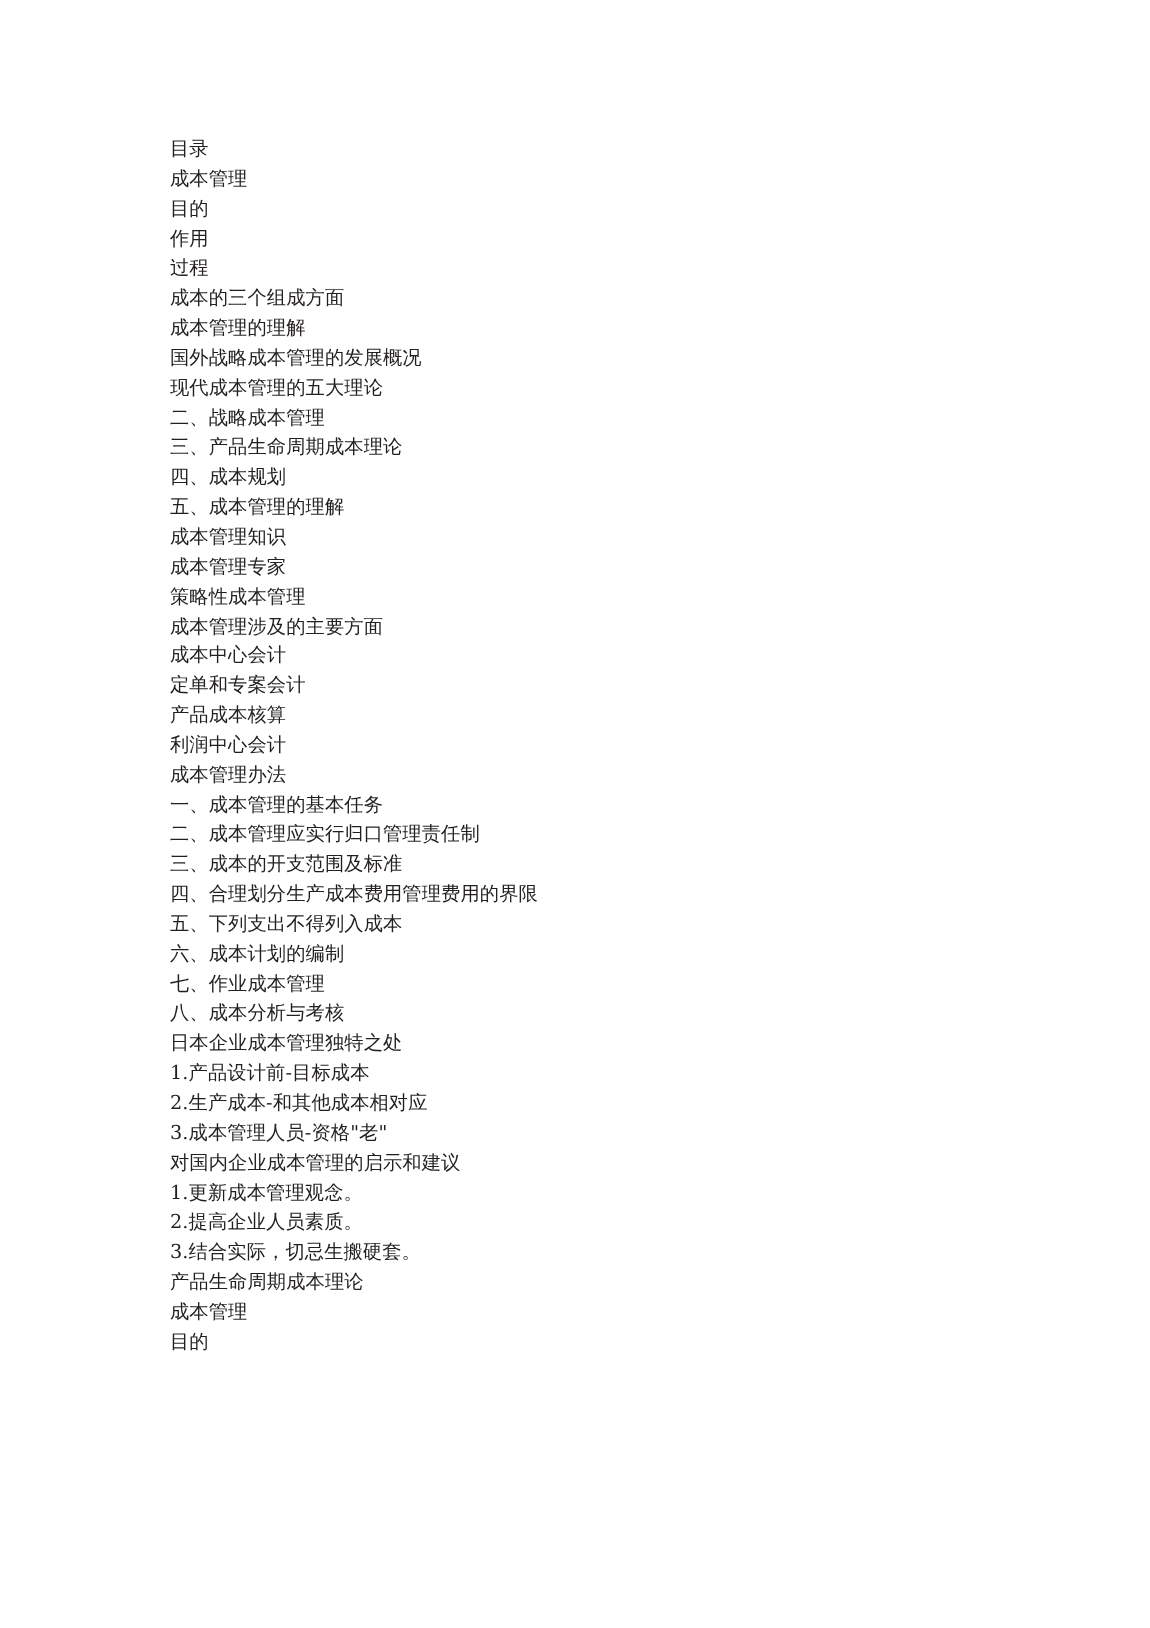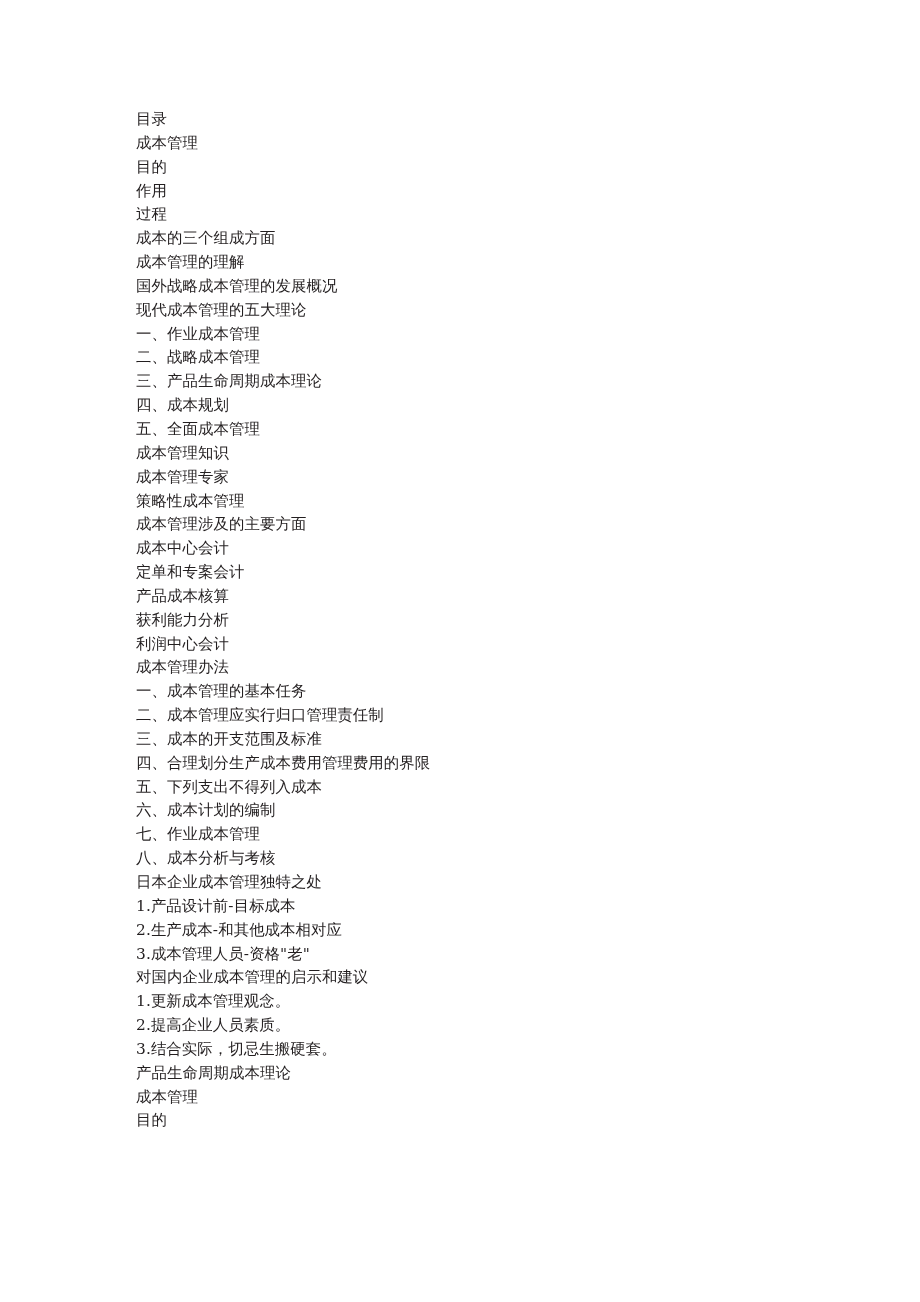--- a/index.html
+++ b/index.html
@@ -43,33 +43,31 @@
   <div class="toc" id="toc-container" style="color: rgb(35, 31, 32);">
       <div class="toc-line">目录</div>
       <div class="toc-line">成本管理</div>
       <div class="toc-line">目的</div>
       <div class="toc-line">作用</div>
       <div class="toc-line">过程</div>
       <div class="toc-line">成本的三个组成方面</div>
       <div class="toc-line">成本管理的理解</div>
       <div class="toc-line">国外战略成本管理的发展概况</div>
       <div class="toc-line">现代成本管理的五大理论</div>
-      <div class="toc-line">一、作业成本管理</div>
       <div class="toc-line">二、战略成本管理</div>
       <div class="toc-line">三、产品生命周期成本理论</div>
       <div class="toc-line">四、成本规划</div>
-      <div class="toc-line">五、全面成本管理</div>
+      <div class="toc-line">五、成本管理的理解</div>
       <div class="toc-line">成本管理知识</div>
       <div class="toc-line">成本管理专家</div>
       <div class="toc-line">策略性成本管理</div>
       <div class="toc-line">成本管理涉及的主要方面</div>
       <div class="toc-line">成本中心会计</div>
       <div class="toc-line">定单和专案会计</div>
       <div class="toc-line">产品成本核算</div>
-      <div class="toc-line">获利能力分析</div>
       <div class="toc-line">利润中心会计</div>
       <div class="toc-line">成本管理办法</div>
       <div class="toc-line">一、成本管理的基本任务</div>
       <div class="toc-line">二、成本管理应实行归口管理责任制</div>
       <div class="toc-line">三、成本的开支范围及标准</div>
       <div class="toc-line">四、合理划分生产成本费用管理费用的界限</div>
       <div class="toc-line">五、下列支出不得列入成本</div>
       <div class="toc-line">六、成本计划的编制</div>
       <div class="toc-line">七、作业成本管理</div>
       <div class="toc-line">八、成本分析与考核</div>

